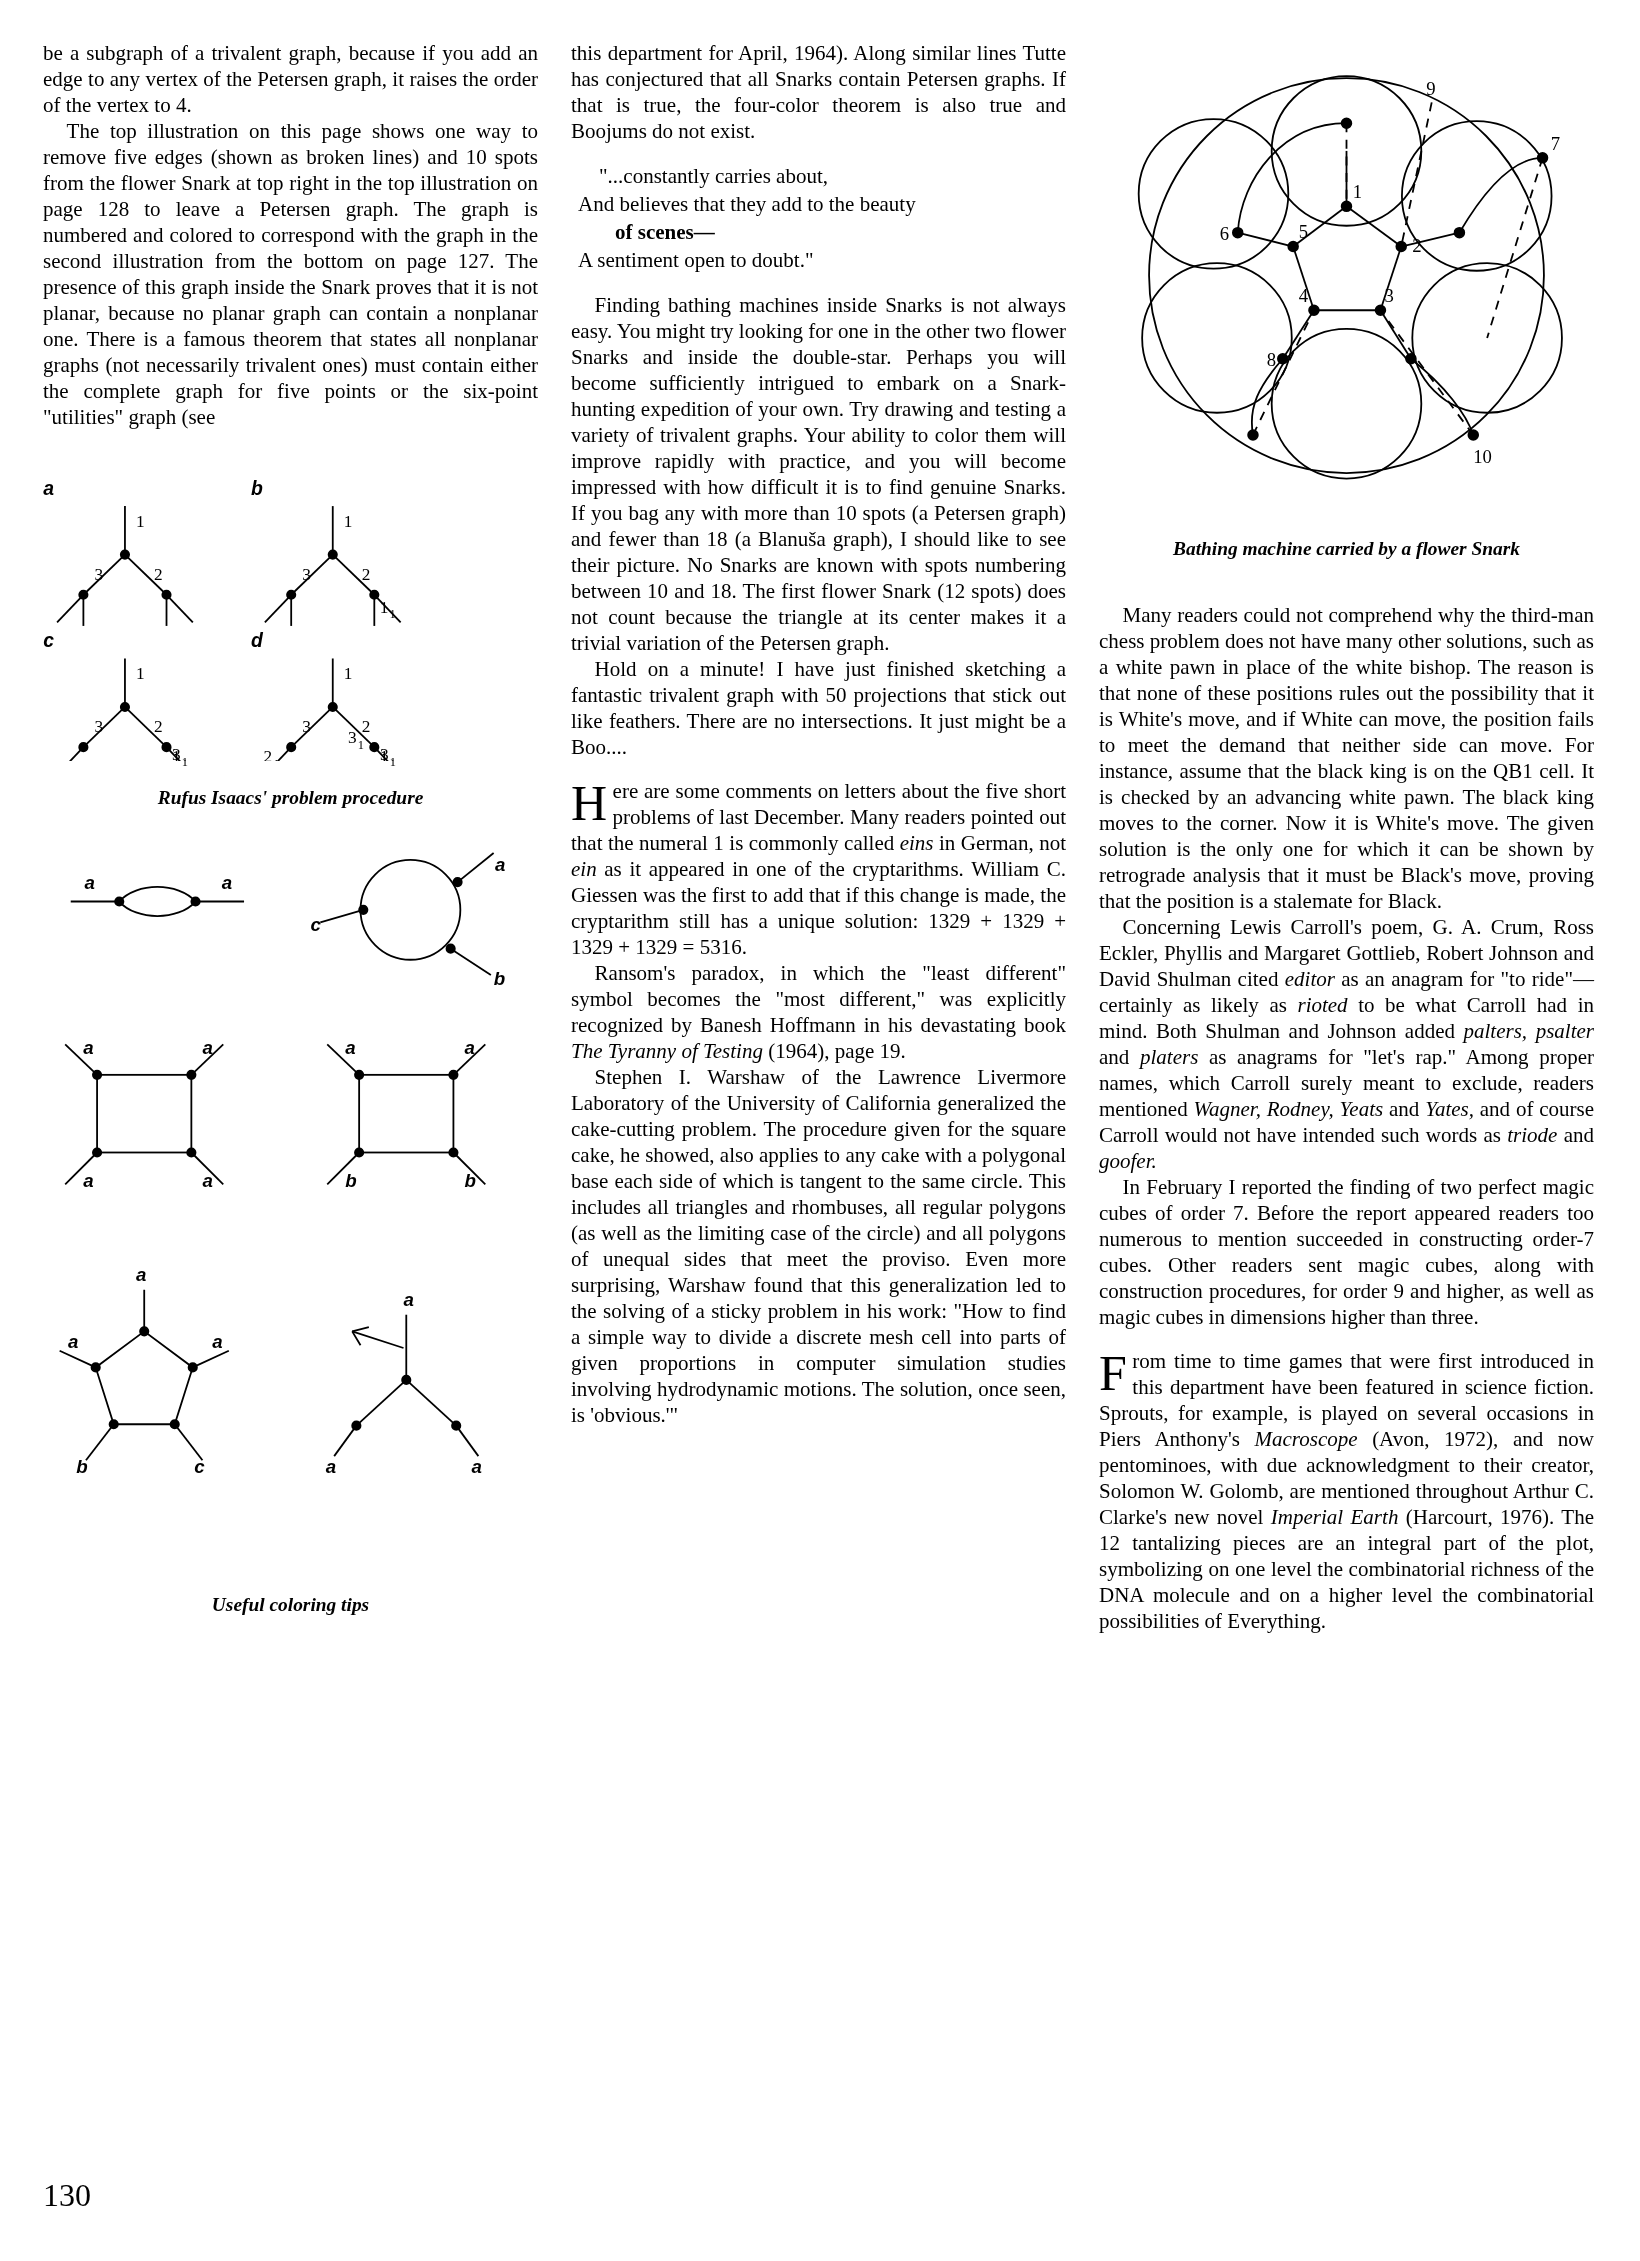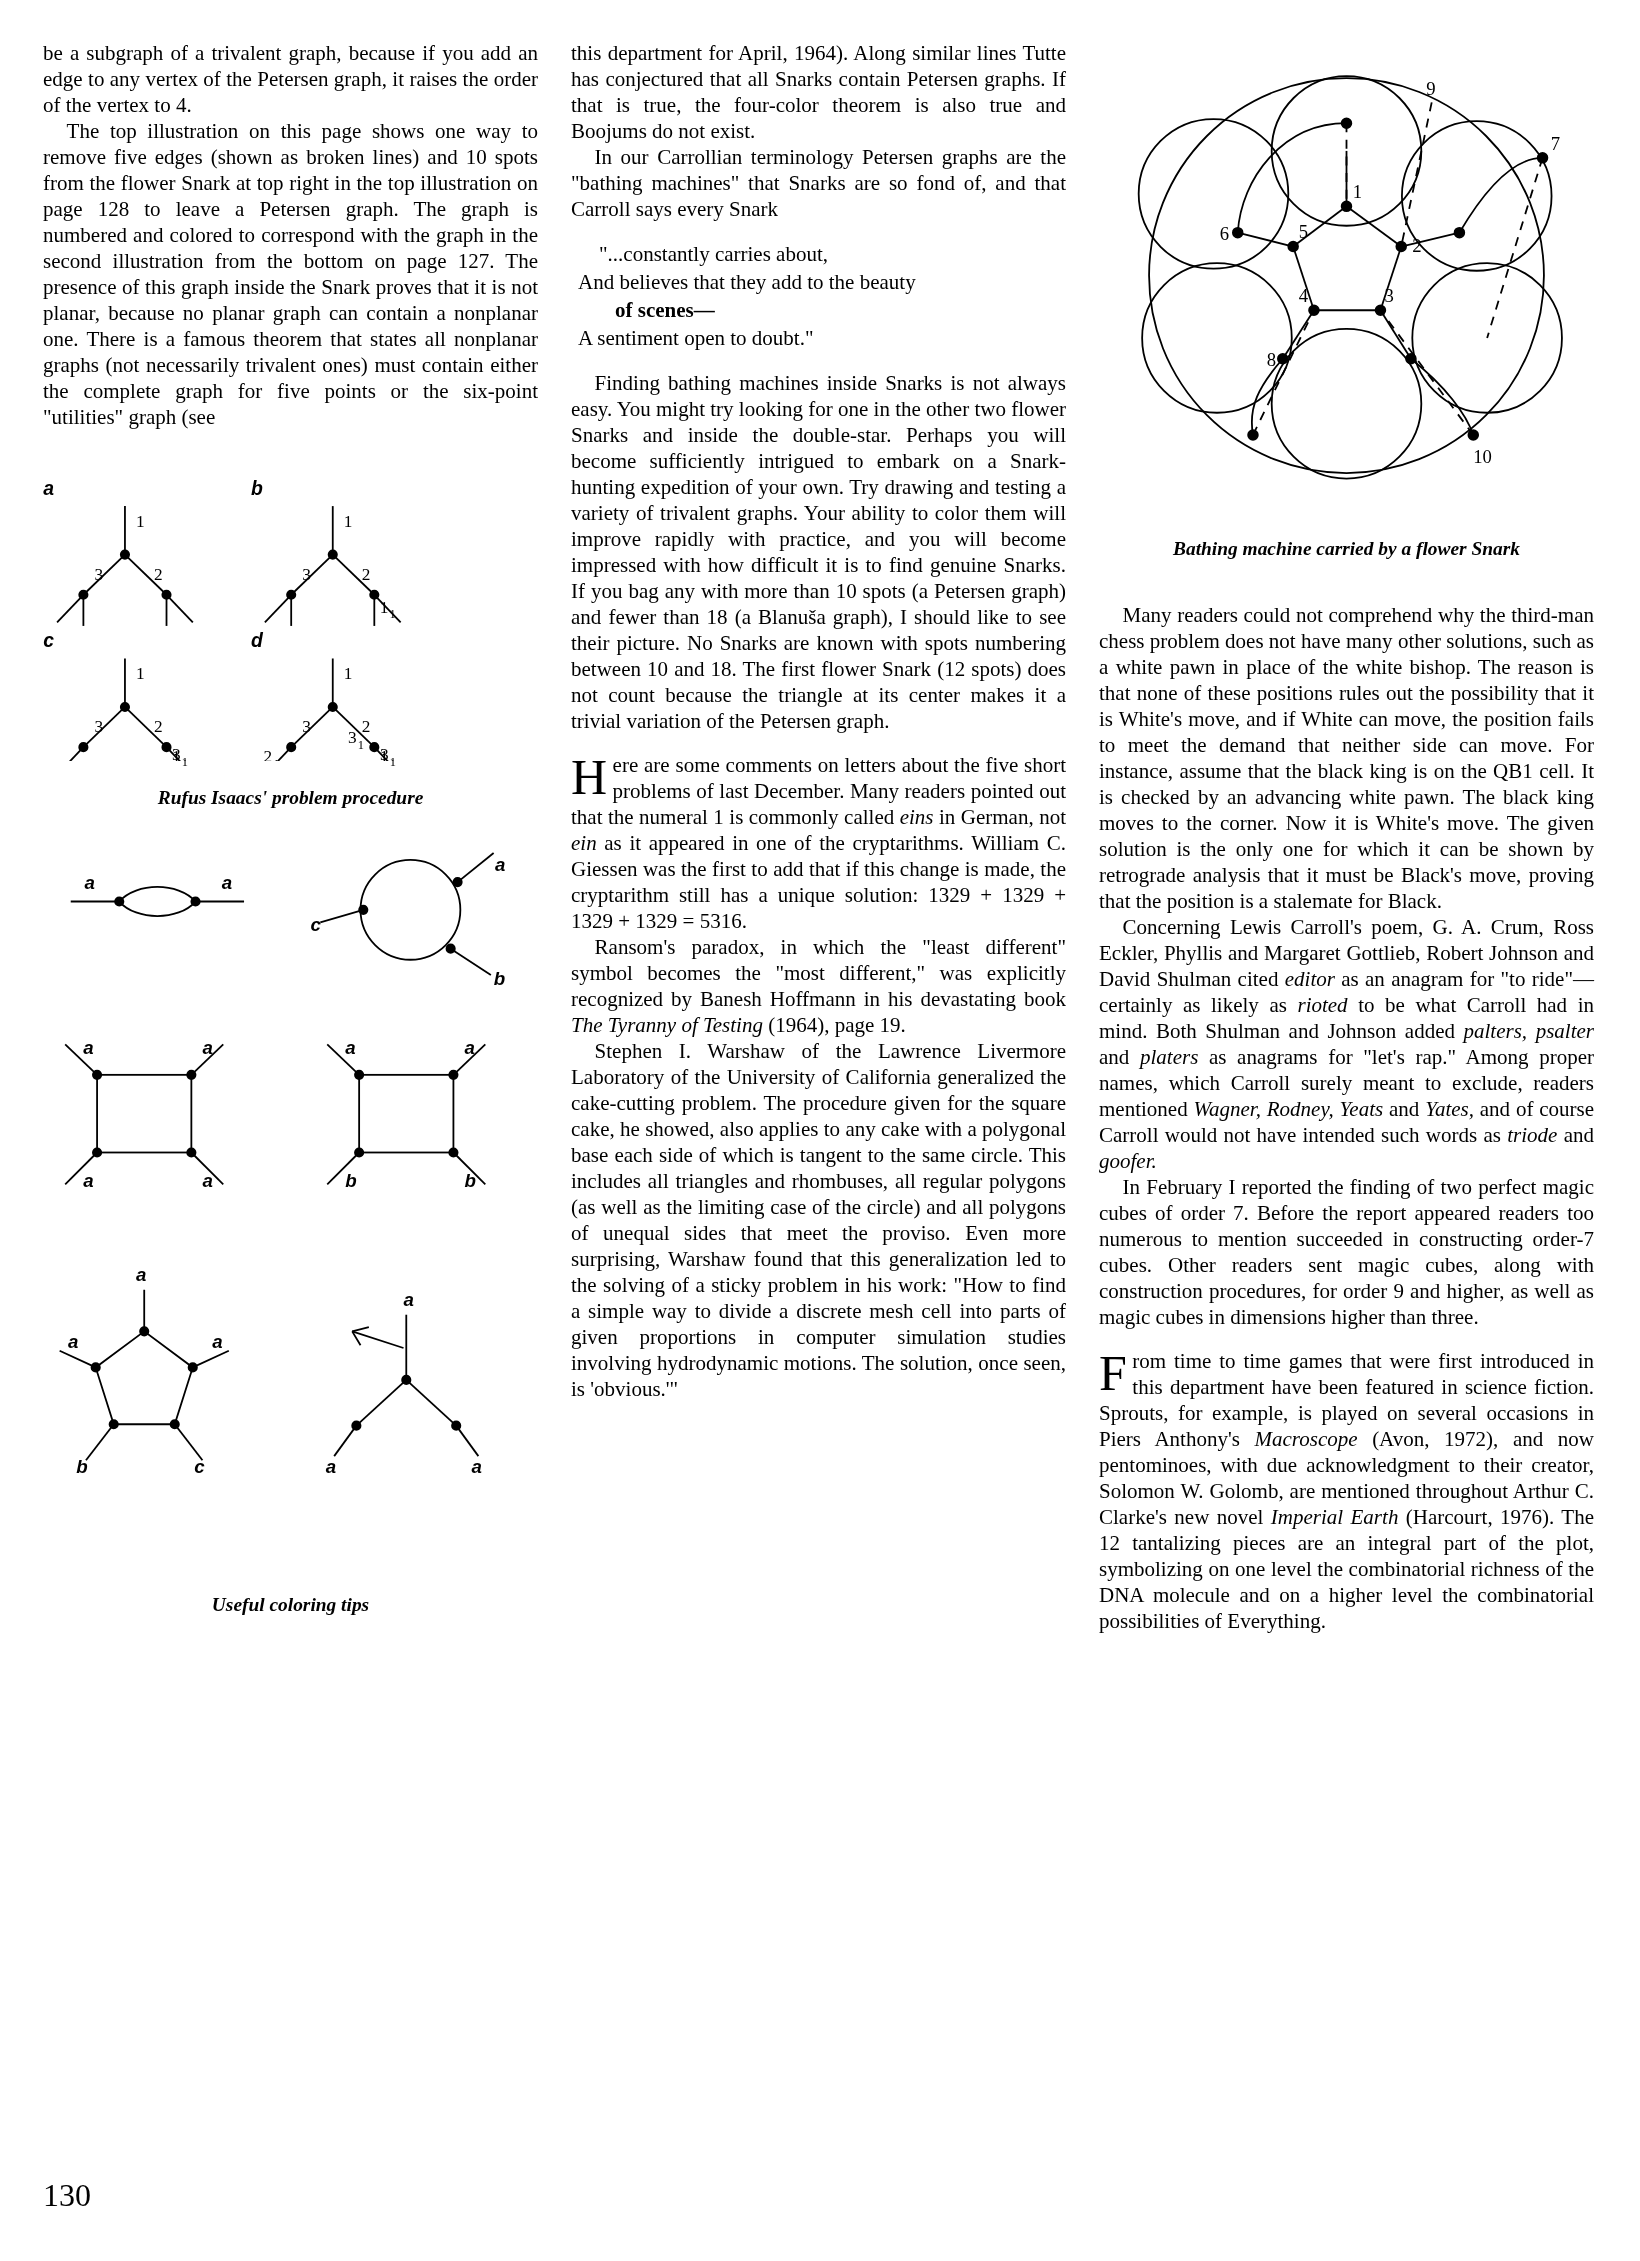--- a/index.html
+++ b/index.html
@@ -287,30 +287,30 @@
             <text x="618" y="904">a</text>
           </g>
         </svg>
       </div>
 
       <p class="fig-caption">Useful coloring tips</p>
     </div>
 
     <div class="col">
       <p class="noindent">this department for April, 1964). Along similar lines Tutte has conjectured that all Snarks contain Petersen graphs. If that is true, the four-color theorem is also true and Boojums do not exist.</p>
-      <p class="indent">In our Carrollian terminology Petersen graphs are the "bathing machines" that Snarks are so fond of, and that Carroll says every Snark</p>
 
       <div class="verse">
         <div class="l1">"...constantly carries about,</div>
         <div class="l2">And believes that they add to the beauty</div>
         <div class="l3">of scenes—</div>
         <div class="l4">A sentiment open to doubt."</div>
       </div>
 
       <p class="indent">Finding bathing machines inside Snarks is not always easy. You might try looking for one in the other two flower Snarks and inside the double-star. Perhaps you will become sufficiently intrigued to embark on a Snark-hunting expedition of your own. Try drawing and testing a variety of trivalent graphs. Your ability to color them will improve rapidly with practice, and you will become impressed with how difficult it is to find genuine Snarks. If you bag any with more than 10 spots (a Petersen graph) and fewer than 18 (a Blanuša graph), I should like to see their picture. No Snarks are known with spots numbering between 10 and 18. The first flower Snark (12 spots) does not count because the triangle at its center makes it a trivial variation of the Petersen graph.</p>
+      <p class="indent">Hold on a minute! I have just finished sketching a fantastic trivalent graph with 50 projections that stick out like feathers. There are no intersections. It just might be a Boo....</p>
 
       <div class="spacer-sm"></div>
 
       <div class="dropcap-para">
         <span class="dropcap">H</span>
         <span>ere are some comments on letters about the five short problems of last December. Many readers pointed out that the numeral 1 is commonly called <i>eins</i> in German, not <i>ein</i> as it appeared in one of the cryptarithms. William C. Giessen was the first to add that if this change is made, the cryptarithm still has a unique solution: 1329 + 1329 + 1329 + 1329 = 5316.</span>
       </div>
 
       <p class="indent">Ransom's paradox, in which the "least different" symbol becomes the "most different," was explicitly recognized by Banesh Hoffmann in his devastating book <i>The Tyranny of Testing</i> (1964), page 19.</p>
       <p class="indent">Stephen I. Warshaw of the Lawrence Livermore Laboratory of the University of California generalized the cake-cutting problem. The procedure given for the square cake, he showed, also applies to any cake with a polygonal base each side of which is tangent to the same circle. This includes all triangles and rhombuses, all regular polygons (as well as the limiting case of the circle) and all polygons of unequal sides that meet the proviso. Even more surprising, Warshaw found that this generalization led to the solving of a sticky problem in his work: "How to find a simple way to divide a discrete mesh cell into parts of given proportions in computer simulation studies involving hydrodynamic motions. The solution, once seen, is 'obvious.'"</p>

